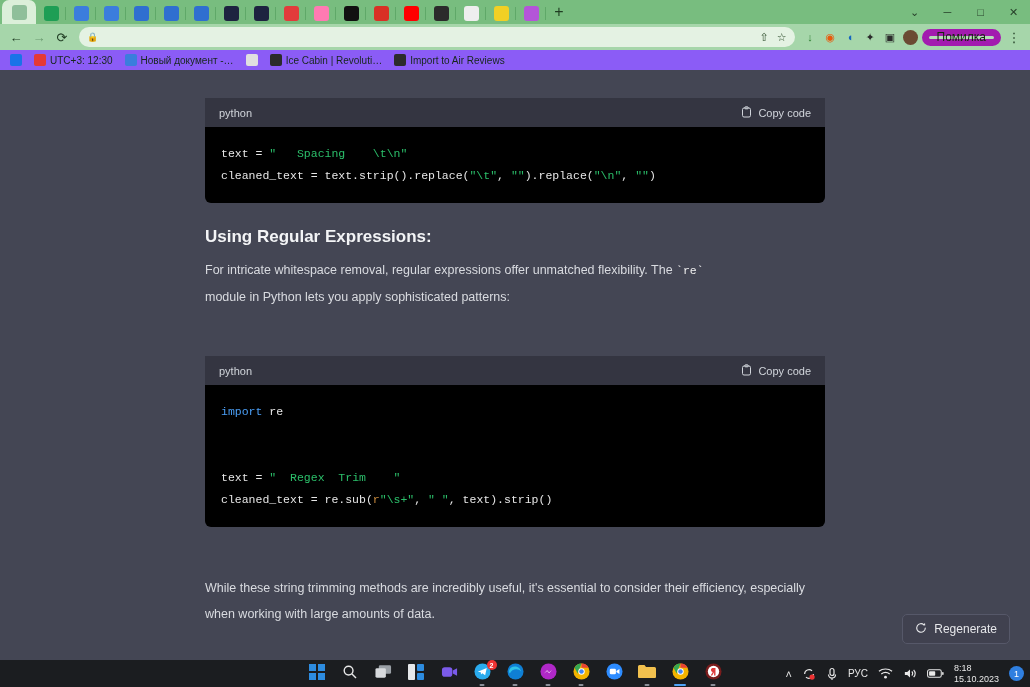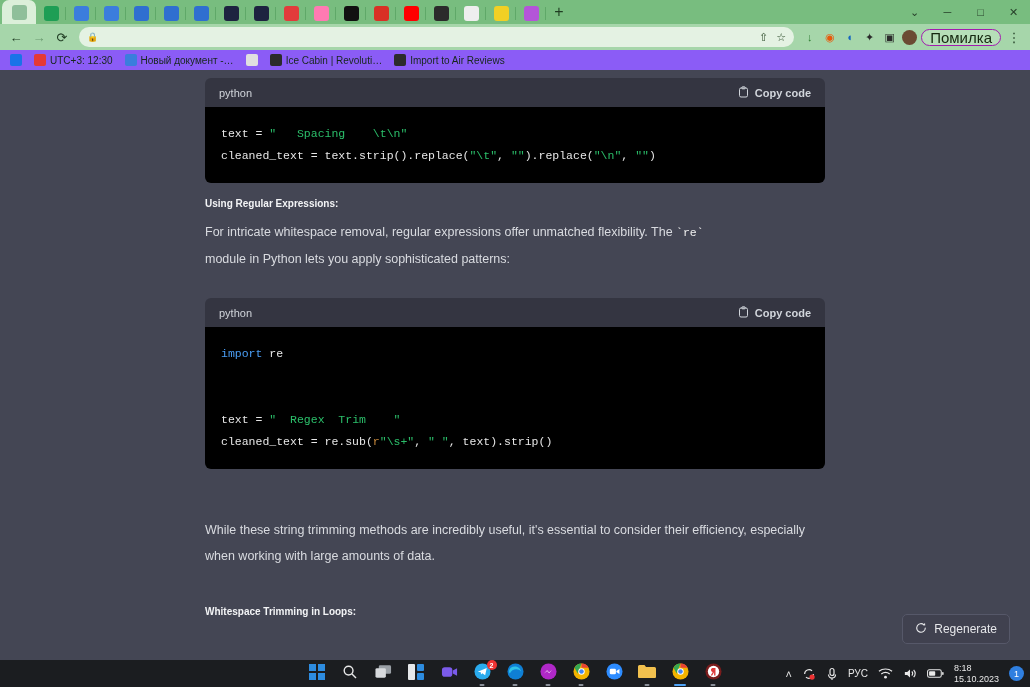--- a/index.html
+++ b/index.html
@@ -49,59 +49,59 @@
   #omnibox {
     flex: 1; height: 20px; background: #e4f2e3; border-radius: 10px;
     display: flex; align-items: center; padding: 0 8px; gap: 6px; margin: 0 4px;
     position: relative;
   }
   #url { font-size: 10.5px; color: #1c2b1d; white-space: nowrap; overflow: hidden; }
   #url .host { color: #10200f; }
   #omnibox .right-ic { margin-left: auto; display: flex; gap: 8px; color: #31502f; font-size: 11px; }
   .extic { width: 17px; height: 17px; display: flex; align-items: center; justify-content: center; font-size: 11px; }
   #errpill {
-    height: 17px; border: 1px solid #a21caf; border-radius: 9px; padding: 0 8px;
-    display: flex; align-items: center; font-size: 15px; color: #15270f; background: #b6dfb8;
+    height: 17px; border: 7px solid #a21caf; border-radius: 9px; padding: 0 8px;
+    display: flex; align-items: center; font-size: 12px; color: #15270f; background: #b6dfb8;
   }
 
   #bookmarks {
     height: 20px; background: #8b5cf6; display: flex; align-items: center; gap: 4px;
     padding: 0 6px; font-size: 10px; color: #16271a;
   }
   .bm { display: flex; align-items: center; gap: 4px; padding: 1px 4px; white-space: nowrap; }
   .bmico { width: 12px; height: 12px; border-radius: 2px; display: block; }
 
   
   #page {
     height: 590px; background: #444654; overflow: hidden; position: relative;
     padding-top: 8px;
   }
   #content { width: 620px; margin: 0 auto; position: relative; }
 
   .codeblock { border-radius: 6px; overflow: hidden; margin-bottom: 10px; }
   .code-head {
     background: #343541; height: 29px; display: flex; align-items: center;
-    padding: 0 14px; color: #d1d5db; font-size: 11px;
+    padding: 0 14px; color: #d1d5db; font-size: 11px; margin-top: 20px;
   }
   .code-head .lang { font-family: "Liberation Sans", sans-serif; }
   .copy {
     margin-left: auto; display: flex; align-items: center; gap: 6px;
-    color: #d1d5db; font-size: 11px; font-weight: bold;
+    color: #d1d5db; font-size: 11px;
   }
   .code-body {
     background: #000000; padding: 16px 16px 16px 16px;
     font-family: "Liberation Mono", monospace; font-size: 11.5px; line-height: 22px;
     color: #e6e6e6; white-space: pre;
   }
   .tok-str { color: #2bbf6a; }
   .tok-kw  { color: #4a9ef5; }
   .tok-pfx { color: #c98a3d; }
 
   h3.sec {
-    color: #f3f4f6; font-size: 10px; font-weight: bold; margin: 15px 0 10px;
+    color: #f3f4f6; font-size: 17px; font-weight: bold; margin: 24px 0 10px;
   }
   p.body {
     color: #d9dbe0; font-size: 12.5px; line-height: 26px; margin-bottom: 8px;
   }
   code.inline {
     font-family: "Liberation Mono", monospace; font-size: 11.5px; color: #f0f0f0;
   }
   .gap-sm { height: 18px; }
   .gap-md { height: 26px; }
 

